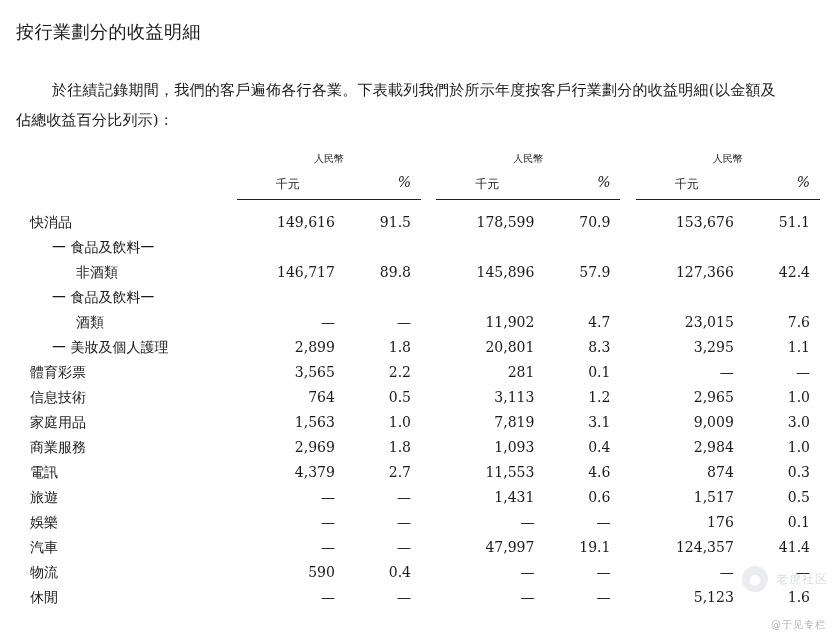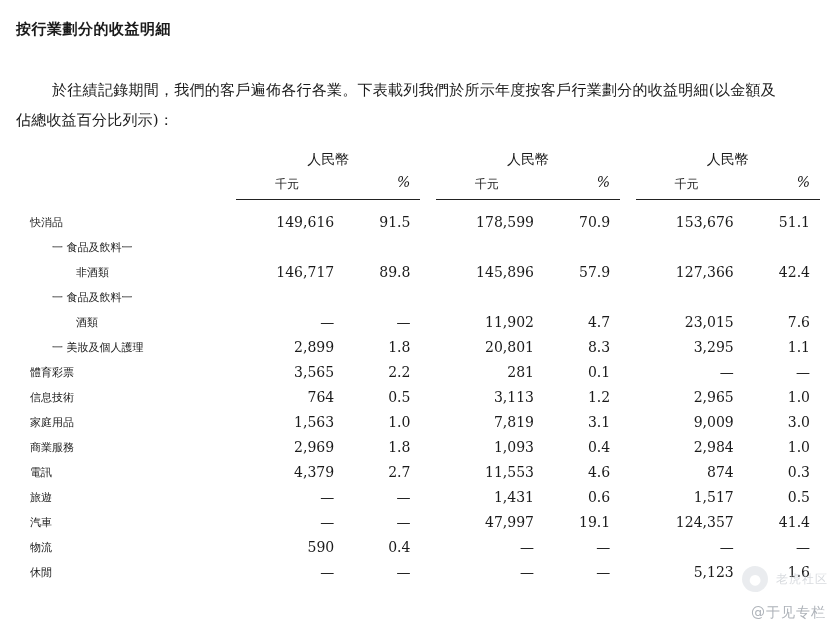--- a/index.html
+++ b/index.html
@@ -19,22 +19,22 @@
     position: relative;
     width: 838px;
     height: 632px;
     padding: 0;
     box-sizing: border-box;
   }
   .section-title {
     position: absolute;
     left: 16px;
     top: 20px;
-    font-size: 15px;
-    font-weight: bold;
+    font-size: 18px;
+    font-weight: normal;
     letter-spacing: 0.5px;
   }
   .paragraph {
     position: absolute;
     left: 16px;
     top: 75px;
     width: 760px;
     font-size: 15px;
     line-height: 30px;
     text-align: justify;
@@ -71,21 +71,21 @@
     padding-bottom: 4px !important;
     letter-spacing: 0.5px;
   }
   .yr-rule {
     height: 1px;
     background: #222;
     margin: 0 2px 6px 2px;
   }
   .sub-head {
     text-align: center;
-    font-size: 14px;
+    font-size: 10px;
     line-height: 22px;
     font-weight: normal;
     white-space: nowrap;
   }
   .unit-head {
     text-align: center;
     font-size: 12px;
     line-height: 22px;
     white-space: nowrap;
   }
@@ -93,21 +93,21 @@
   .head-underline td {
     border-bottom: 1px solid #222;
     height: 4px;
     font-size: 0;
     line-height: 0;
   }
   .head-underline td.nb { border-bottom: none; }
   .spacer-row td { height: 10px; font-size: 0; line-height: 0; }
 
   .lbl {
-    font-size: 11px;
+    font-size: 14px;
     line-height: 25px;
     white-space: nowrap;
   }
   .lbl.l1 { padding-left: 0; }
   .lbl.l2 { padding-left: 22px; }
   .lbl.l3 { padding-left: 46px; }
   .num {
     text-align: right;
     font-size: 14px;
     line-height: 25px;
@@ -146,22 +146,22 @@
   }
   .wm-text {
     font-size: 12px;
     color: #b9bec5;
     font-family: "DejaVu Sans", "Liberation Sans", sans-serif;
     letter-spacing: 1px;
   }
   .watermark2 {
     position: absolute;
     right: 12px;
-    bottom: 10px;
-    font-size: 14px;
+    bottom: 0;
+    font-size: 10px;
     color: #9aa0a8;
     font-family: "DejaVu Sans", "Liberation Sans", sans-serif;
     letter-spacing: 1px;
     opacity: 0.8;
   }
 </style>
 </head>
 <body>
 
 <div class="page">
@@ -344,20 +344,31 @@
           <td class="num">—</td>
           <td class="pct">—</td>
           <td></td>
           <td class="num">1,431</td>
           <td class="pct">0.6</td>
           <td></td>
           <td class="num">1,517</td>
           <td class="pct">0.5</td>
         </tr>
         <tr>
+          <td class="lbl l1">娛樂</td>
+          <td class="num">—</td>
+          <td class="pct">—</td>
+          <td></td>
+          <td class="num">—</td>
+          <td class="pct">—</td>
+          <td></td>
+          <td class="num">176</td>
+          <td class="pct">0.1</td>
+        </tr>
+        <tr>
           <td class="lbl l1">汽車</td>
           <td class="num">—</td>
           <td class="pct">—</td>
           <td></td>
           <td class="num">47,997</td>
           <td class="pct">19.1</td>
           <td></td>
           <td class="num">124,357</td>
           <td class="pct">41.4</td>
         </tr>

